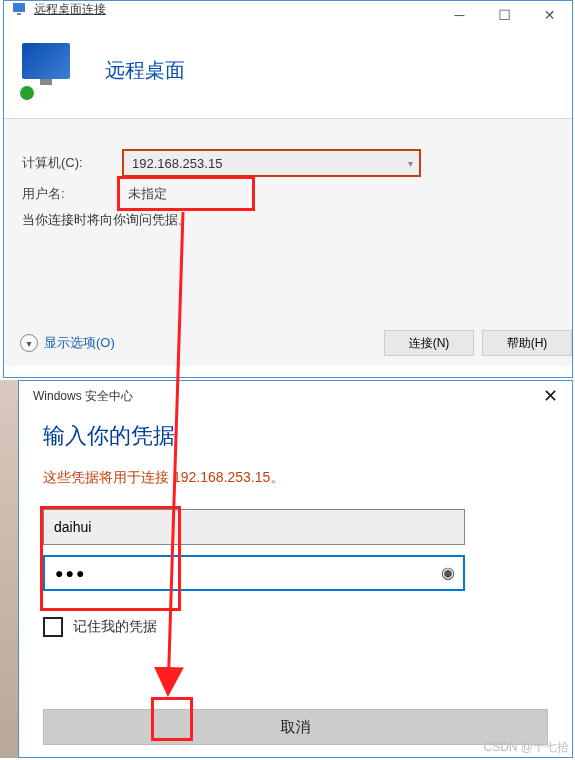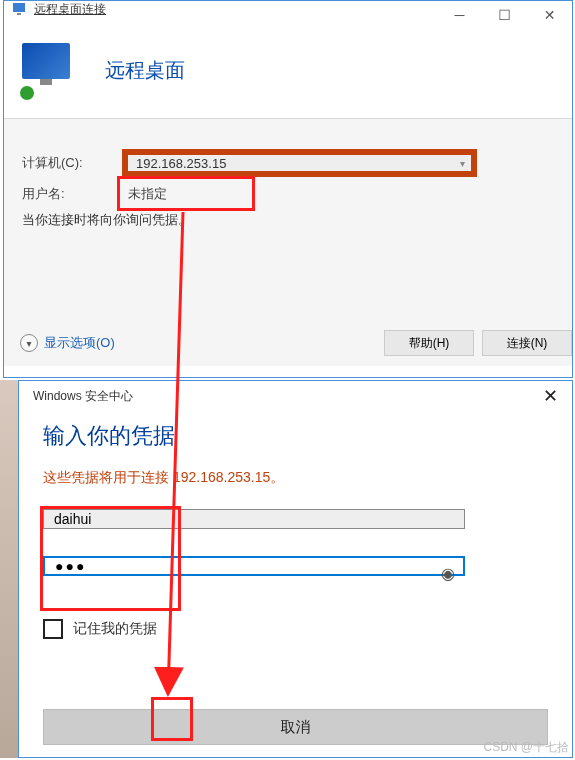--- a/index.html
+++ b/index.html
@@ -16,40 +16,40 @@
     .monitor-icon { width: 55px; height: 55px; position: relative; }
     .monitor { width: 48px; height: 36px; background: linear-gradient(135deg, #0a4db0, #3b7fd4); border-radius: 2px; position: relative; }
     .monitor::after { content:""; position:absolute; left:18px; bottom:-6px; width:12px; height:6px; background:#888; }
     .monitor-badge { position:absolute; left:-4px; bottom:-4px; width:18px; height:18px; border-radius:50%; background:#2e9e2e; border:2px solid #fff; }
     .banner-text .line1 { font-size: 20px; color: #0a4db0; }
     .banner-text .line2 { font-size: 26px; font-weight: bold; color: #0a4db0; }
 
     .rdp-body { background: #f5f5f5; padding: 30px 18px 14px; height: 247px; position: relative; }
     .form-row { display: flex; align-items: center; margin-bottom: 8px; font-size: 13px; color: #444; }
     .form-label { width: 100px; }
-    .computer-combo { position: relative; width: 355px; height: 28px; border: 6px solid #c2410c; background: #eee; display: flex; align-items: center; padding: 0 8px; font-size: 13px; color: #333; }
+    .computer-combo { position: relative; width: 299px; height: 28px; border: 2px solid #c2410c; background: #eee; display: flex; align-items: center; padding: 0 8px; font-size: 13px; color: #333; }
     .combo-chevron { position: absolute; right: 6px; color: #888; font-size: 10px; }
     .username-val { font-size: 13px; color: #444; margin-left: 6px; }
     .hint { font-size: 13px; color: #333; margin-top: 4px; }
 
     .rdp-footer { position: absolute; bottom: 10px; left: 16px; right: 0; display: flex; align-items: center; }
     .show-options { display: flex; align-items: center; gap: 6px; color: #1a5fb4; font-size: 13px; cursor: pointer; }
     .chev-circle { width: 18px; height: 18px; border: 1px solid #888; border-radius: 50%; display:flex; align-items:center; justify-content:center; font-size:10px; color:#555; background:#fafafa; }
     .rdp-btn { width: 90px; height: 26px; background: #e8e8e8; border: 1px solid #ccc; font-size: 12px; margin-left: 8px; }
     .footer-btns { margin-left: auto; display: flex; }
 
     
     .bg-strip { position: absolute; left: 0; top: 380px; width: 18px; bottom: 2px; background: linear-gradient(180deg, #d9c9be, #b8a89a); overflow:hidden; }
     .cred-dialog { position: absolute; left: 18px; top: 380px; width: 555px; height: 378px; border: 1px solid #4a90d9; background: #fff; display: flex; flex-direction: column; }
     .cred-titlebar { height: 30px; display: flex; align-items: center; padding: 0 14px; font-size: 12px; color: #333; text-align: right; }
     .cred-close { margin-left: auto; font-size: 18px; color: #222; cursor:pointer; }
     .cred-body { padding: 10px 24px 0; flex: 1; }
     .cred-heading { font-size: 22px; color: #003e9a; margin-bottom: 18px; }
     .cred-subtext { font-size: 14px; color: #c2410c; margin-bottom: 22px; }
-    .cred-input { width: 422px; height: 20px; border: 1px solid #888; padding: 0 10px; font-size: 14px; margin-bottom: 27px; background:#eee; }
+    .cred-input { width: 422px; height: 36px; border: 1px solid #888; padding: 0 10px; font-size: 14px; margin-bottom: 10px; background:#eee; }
     .pw-wrap { position: relative; width: 422px; margin-bottom: 16px; }
     .cred-input.password { background:#fff; border: 2px solid #0078d4; padding-right: 38px; letter-spacing: 2px; }
     .eye-icon { position: absolute; right: 10px; top: 8px; color: #555; font-size: 16px; cursor:pointer; }
     .remember-row { display: flex; align-items: center; gap: 10px; font-size: 14px; color: #333; }
     .checkbox { width: 20px; height: 20px; border: 2px solid #222; display:inline-block; }
     .cred-footer { display: flex; gap: 12px; padding: 0 24px 12px; margin-top:auto; }
     .cred-btn { flex: 1; height: 36px; background: #ccc; border: 1px solid #bbb; font-size: 15px; color: #222; }
 
     
     .redbox { position: absolute; border: 3px solid #ff1e1e; pointer-events: none; }
@@ -104,22 +104,22 @@
       <div class="username-val">未指定</div>
     </div>
     <div class="hint">当你连接时将向你询问凭据。</div>
 
     <div class="rdp-footer">
       <div class="show-options">
         <span class="chev-circle">▾</span>
         <span>显示选项(O)</span>
       </div>
       <div class="footer-btns">
+        <button class="rdp-btn">连接(N)</button>
         <button class="rdp-btn">帮助(H)</button>
-        <button class="rdp-btn">连接(N)</button>
       </div>
     </div>
   </div>
 </div>
 
 <div class="bg-strip"></div>
 
 <div class="cred-dialog">
   <div class="cred-titlebar">
     <span>Windows 安全中心</span>

